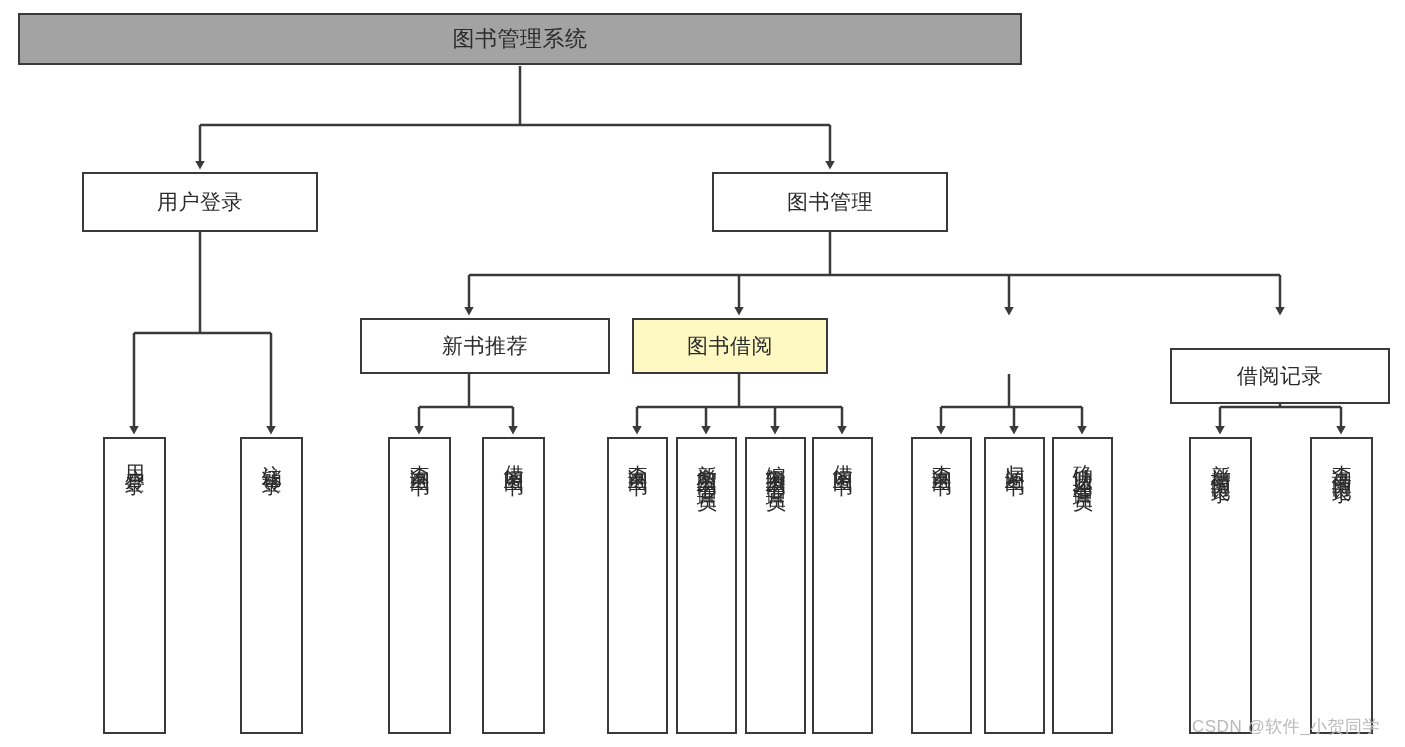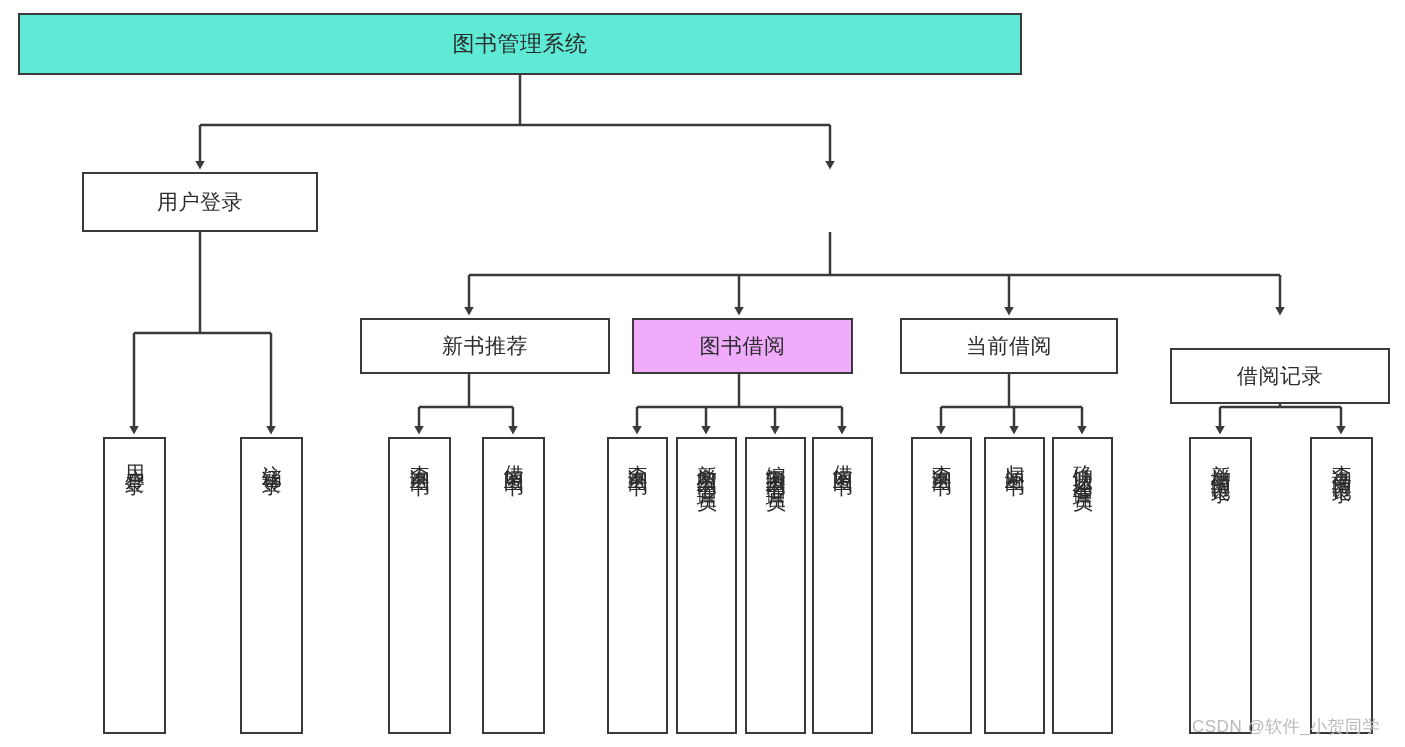--- a/index.html
+++ b/index.html
@@ -109,36 +109,36 @@
       <path d="M1014,407 L1014,427" marker-end="url(#arrow)"></path>
       <path d="M1082,407 L1082,427" marker-end="url(#arrow)"></path>
 
       <path d="M1280,374 L1280,407"></path>
       <path d="M1220,407 L1341,407"></path>
       <path d="M1220,407 L1220,427" marker-end="url(#arrow)"></path>
       <path d="M1341,407 L1341,427" marker-end="url(#arrow)"></path>
     </g>
   </svg>
 
-  <div class="node horiz" id="root-node" style="left: 18px; top: 13px; width: 1004px; height: 62px; border-color: rgb(58, 58, 58); background: #5eead4; color: rgb(43, 43, 43); justify-content: center;">
+  <div class="node horiz" id="root-node" style="left: 18px; top: 13px; width: 1004px; height: 52px; border-color: rgb(58, 58, 58); background: #a3a3a3; color: rgb(43, 43, 43); justify-content: center;">
     <span>图书管理系统</span>
   </div>
 
   <div class="node horiz" style="left: 82px; top: 172px; width: 236px; height: 60px; border-color: rgb(58, 58, 58); background: rgb(255, 255, 255); color: rgb(43, 43, 43);">
     <span>用户登录</span>
   </div>
+  <div class="node horiz" style="left: 712px; top: 172px; width: 236px; height: 60px; border-color: rgb(58, 58, 58); background: rgb(255, 255, 255); color: rgb(43, 43, 43);">
+    <span>图书管理</span>
+  </div>
 
   <div class="node horiz" style="left: 360px; top: 318px; width: 250px; height: 56px; border-color: rgb(58, 58, 58); background: rgb(255, 255, 255); color: rgb(43, 43, 43);">
     <span>新书推荐</span>
   </div>
-  <div class="node horiz" style="left: 632px; top: 318px; width: 221px; height: 56px; border-color: rgb(58, 58, 58); background: #f0abfc; color: rgb(43, 43, 43);">
+  <div class="node horiz" style="left: 632px; top: 318px; width: 196px; height: 56px; border-color: rgb(58, 58, 58); background: #fef9c3; color: rgb(43, 43, 43);">
     <span>图书借阅</span>
-  </div>
-  <div class="node horiz" style="left: 900px; top: 318px; width: 218px; height: 56px; border-color: rgb(58, 58, 58); background: rgb(255, 255, 255); color: rgb(43, 43, 43);">
-    <span>当前借阅</span>
   </div>
   <div class="node horiz" style="left: 1170px; top: 318px; width: 220px; height: 56px; border-color: rgb(58, 58, 58); background: rgb(255, 255, 255); color: rgb(43, 43, 43); margin-top: 30px;">
     <span>借阅记录</span>
   </div>
 
   <div class="node vert" style="left: 103px; top: 437px; width: 63px; height: 297px; border-color: rgb(58, 58, 58); background: rgb(255, 255, 255); color: rgb(43, 43, 43);">
     <span class="vtext">用户登录</span>
   </div>
   <div class="node vert" style="left: 240px; top: 437px; width: 63px; height: 297px; border-color: rgb(58, 58, 58); background: rgb(255, 255, 255); color: rgb(43, 43, 43);">
     <span class="vtext">注销登录</span>

